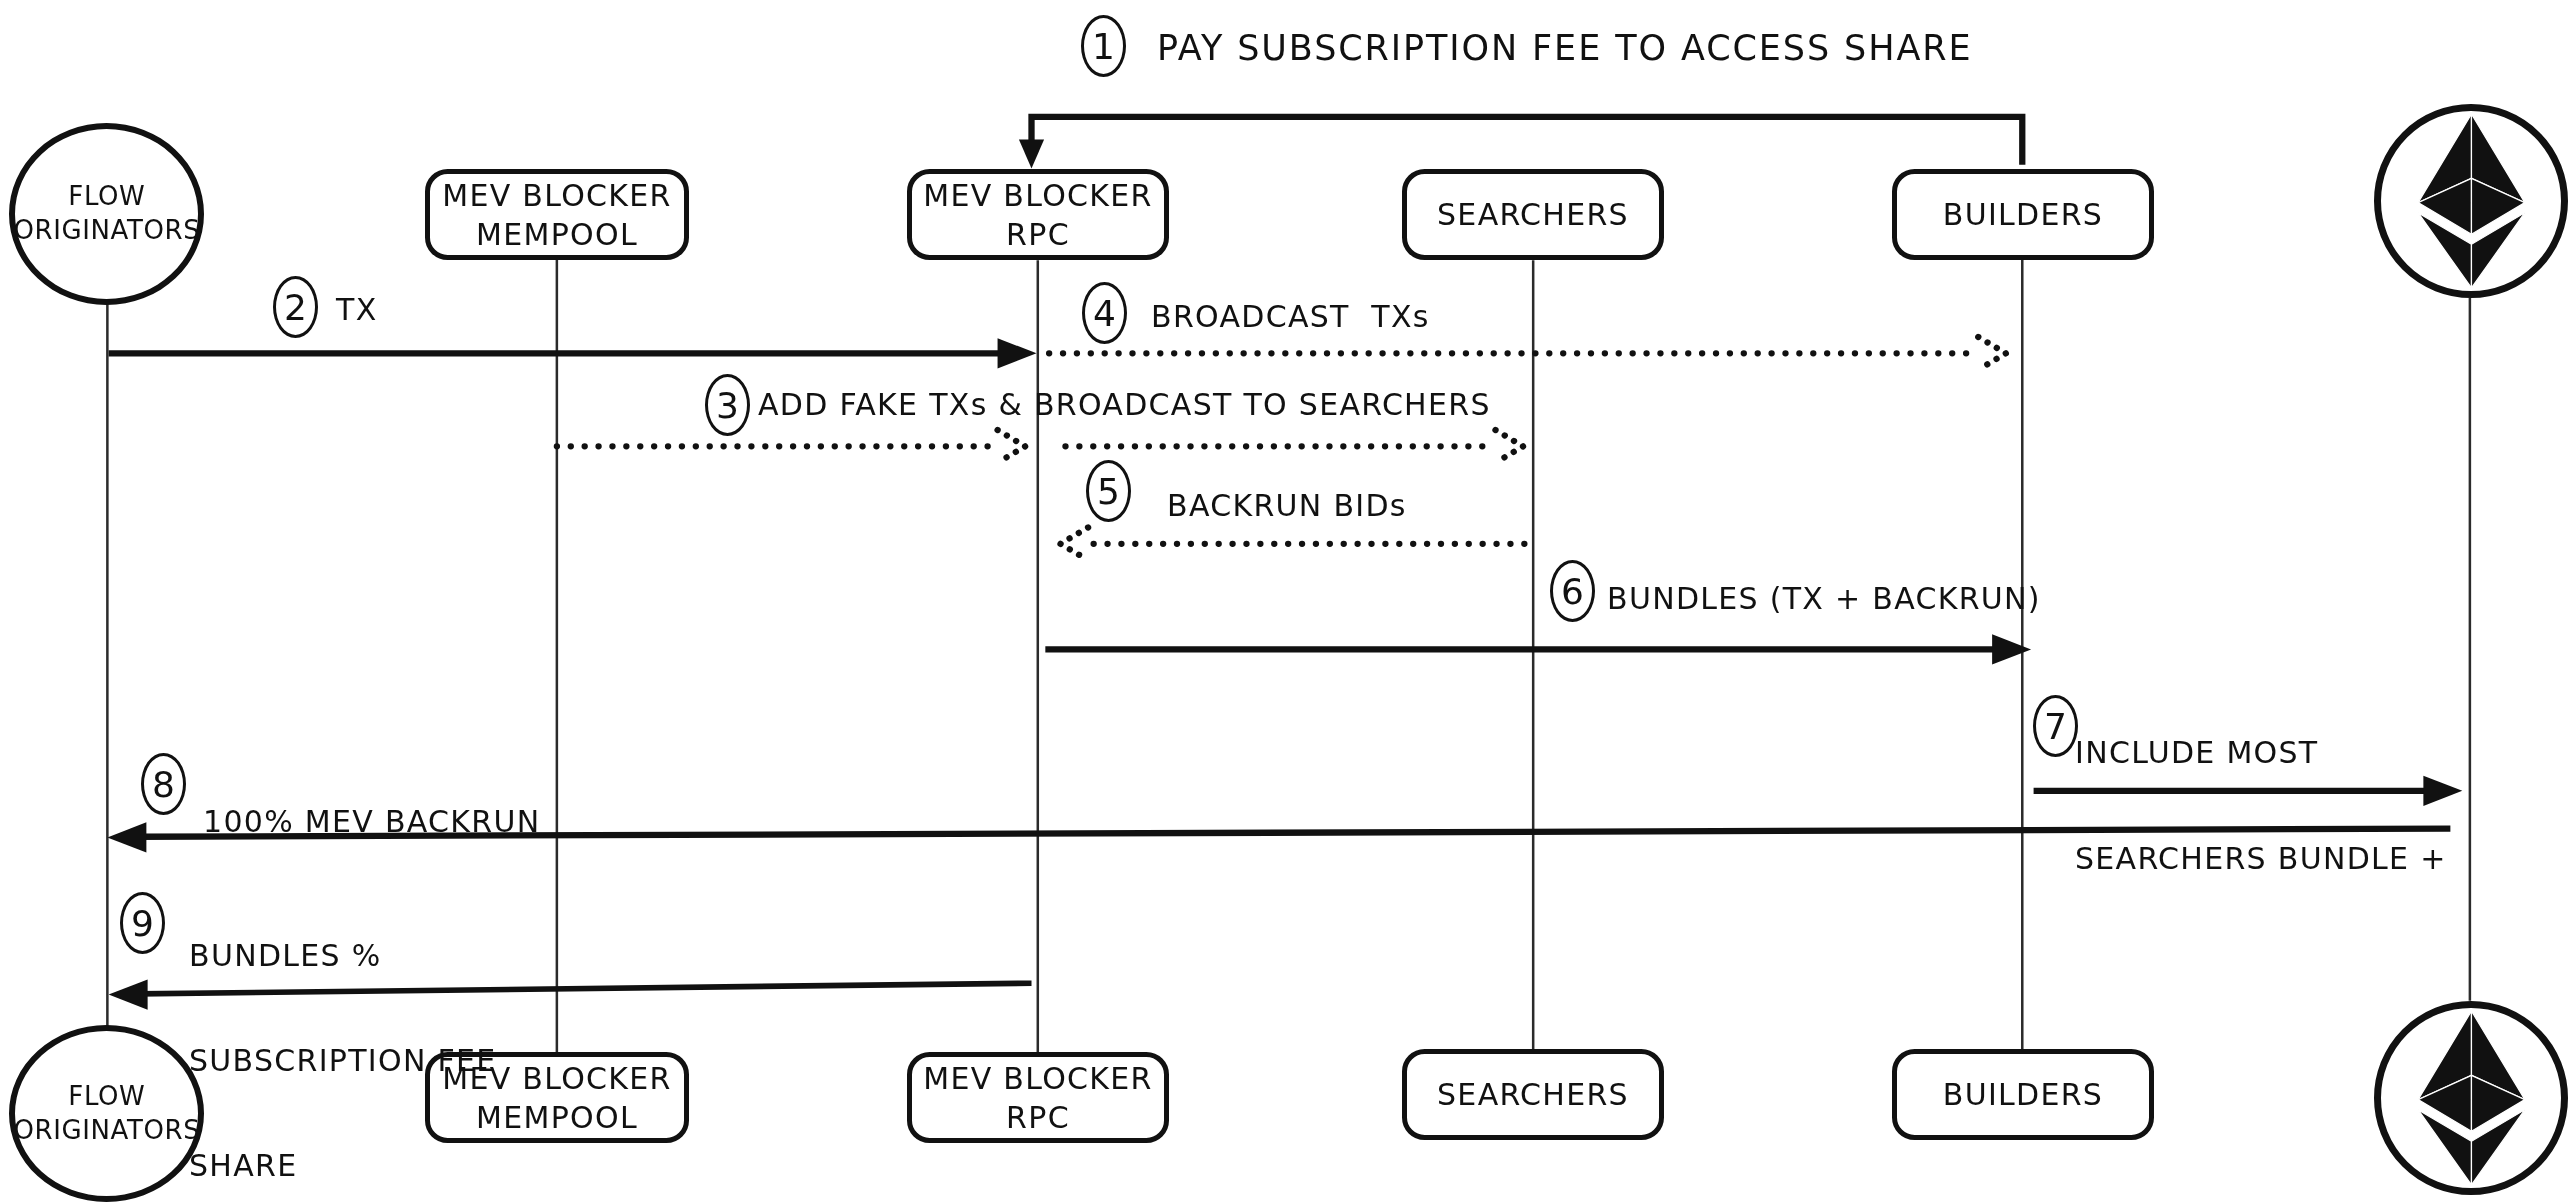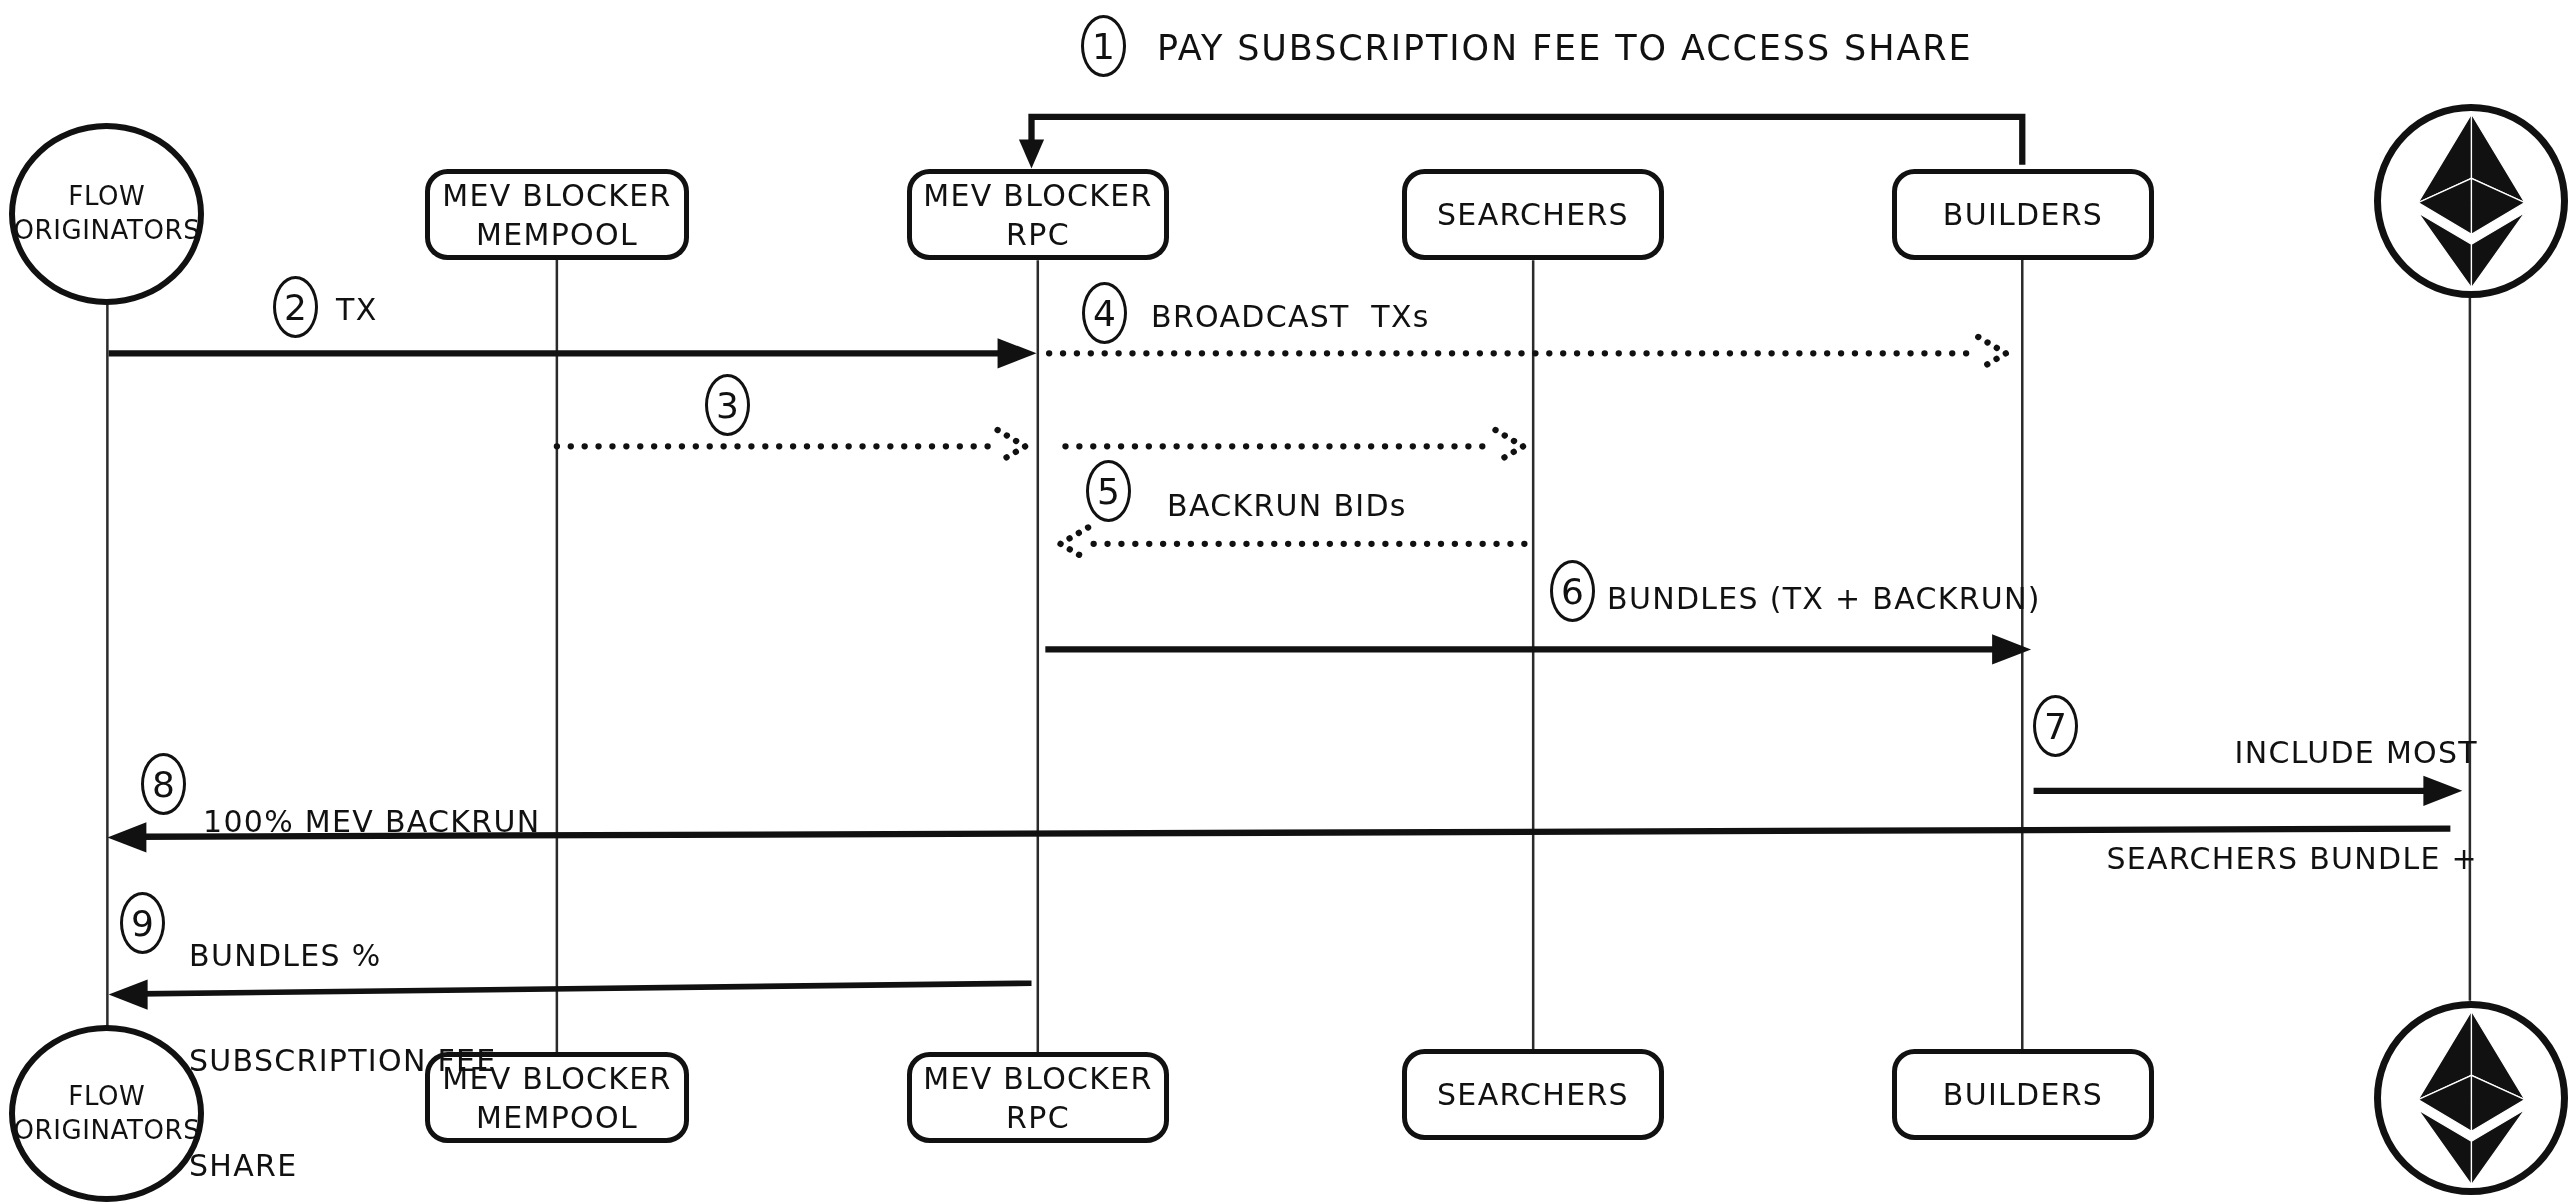--- a/index.html
+++ b/index.html
@@ -9,21 +9,21 @@
   .actor{position:absolute;box-sizing:border-box;display:flex;flex-direction:column;align-items:center;
          justify-content:center;border:5.7px solid #111;border-radius:22.6px;background:#fff;text-align:center;
          font-size:30px;letter-spacing:1.3px;line-height:1.3;z-index:3}
   .actor .l2{display:block}
   .oval{border-radius:50%;border-width:6.3px;font-size:26px;letter-spacing:0.6px}
   .ethnode{position:absolute;box-sizing:border-box;border:7px solid #111;border-radius:50%;background:#fff;
            display:flex;align-items:center;justify-content:center;z-index:3}
   .badge{position:absolute;box-sizing:border-box;display:flex;align-items:center;justify-content:center;
          border:3.1px solid #111;border-radius:50%;width:45px;height:62px;font-size:36px;background:#fff;z-index:4}
   .lbl{position:absolute;font-size:30px;letter-spacing:1.3px;white-space:pre;z-index:4}
-  .lbl.center{text-align:right}
+  .lbl.center{text-align:left}
   .mline{line-height:36px}
 </style>
 </head>
 <body>
 
 <div class="stage">
 
   <svg class="wires" viewBox="0 0 4096 1912" fill="none" stroke="#111111">
 
     <g stroke-width="4" stroke="#2b2b2b">
@@ -158,20 +158,21 @@
   <div class="badge" style="left:1086px;top:460px">5</div>
   <div class="badge" style="left:1550px;top:560px">6</div>
   <div class="badge" style="left:2033px;top:695px">7</div>
   <div class="badge" style="left:141px;top:753px">8</div>
   <div class="badge" style="left:120px;top:892px">9</div>
 
   <div class="lbl" style="left:1157px;top:28px;font-size:35px;letter-spacing:1.9px">PAY SUBSCRIPTION FEE TO ACCESS SHARE</div>
 
   <div class="lbl" style="left:336px;top:292px">TX</div>
   <div class="lbl" style="left:1151px;top:299px">BROADCAST  TXs</div>
+  <div class="lbl" style="left:758px;top:387px">ADD FAKE TXs &amp; BROADCAST TO SEARCHERS</div>
   <div class="lbl" style="left:1167px;top:488px">BACKRUN BIDs</div>
   <div class="lbl" style="left:1607px;top:581px">BUNDLES (TX + BACKRUN)</div>
 
   <div class="lbl center" style="left:2075px;top:665px;width:403px">
     <div class="mline">INCLUDE MOST</div>
     <div class="mline">SEARCHERS BUNDLE +</div>
   </div>
 
   <div class="lbl" style="left:203px;top:804px">100% MEV BACKRUN</div>
 

